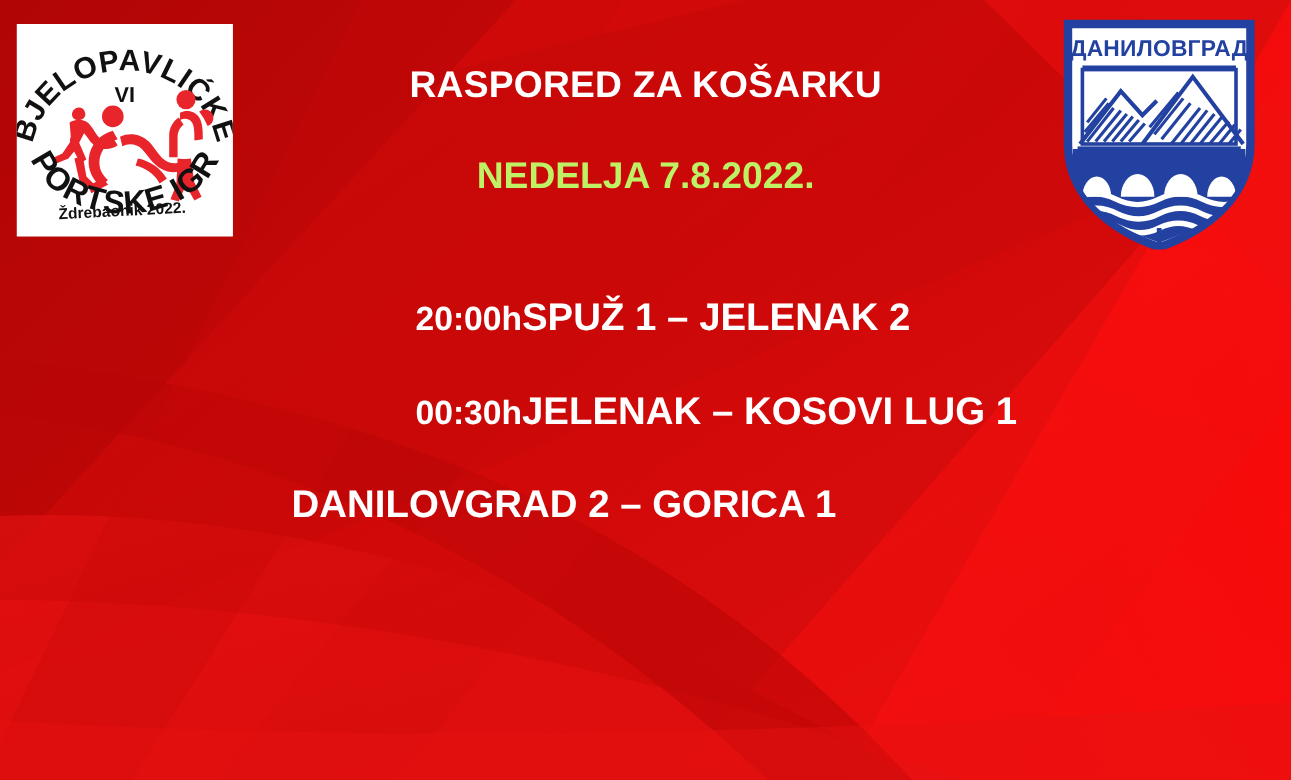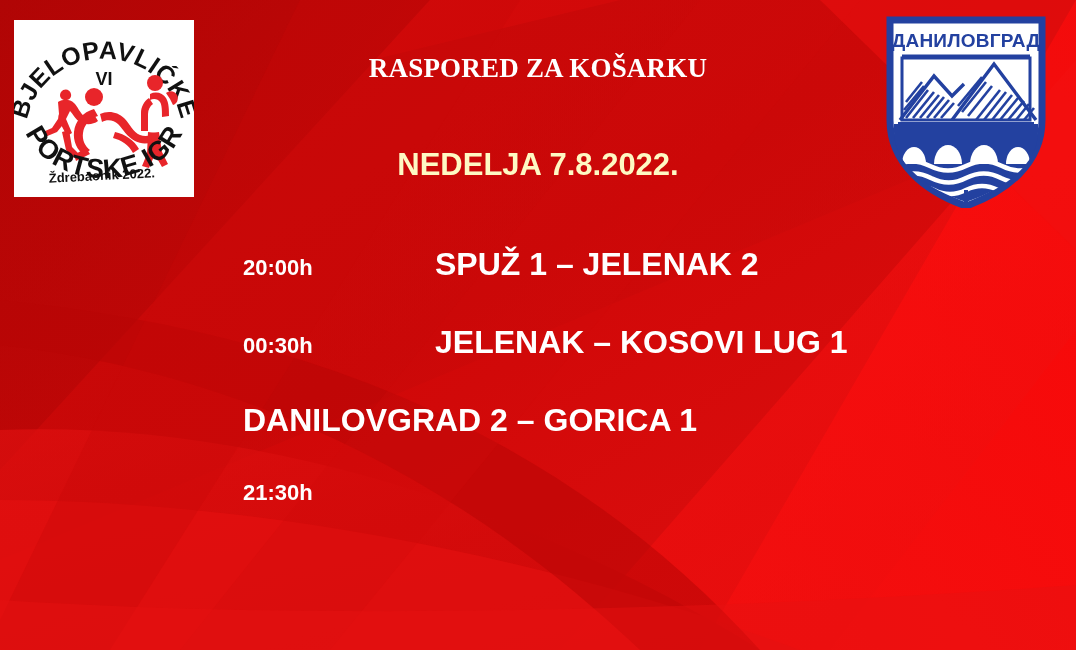--- a/index.html
+++ b/index.html
@@ -47,55 +47,55 @@
   
   .heading-block {
     position: absolute;
     left: 200px;
     top: 54px;
     width: 676px;
     text-align: center;
     z-index: 5;
   }
   #title-main {
-    font-size: 27px;
+    font-size: 31px;
     font-weight: bold;
     color: #ffffff;
     letter-spacing: 0.2px;
     line-height: 1.1;
-    font-family: Liberation Serif, serif;
   }
   #title-sub {
-    margin-top: 64px;
+    margin-top: 42px;
     font-size: 31px;
     font-weight: bold;
-    color: #fef9c3;
+    color: #bef264;
     line-height: 1.1;
   }
 
   
   #schedule {
     position: absolute;
     left: 243px;
     top: 246px;
     width: 700px;
     z-index: 5;
   }
   .sched-row {
     display: flex;
     align-items: baseline;
     height: 78px;
   }
   .sched-time {
     width: 192px;
     flex: 0 0 192px;
-    font-size: 22px;
+    font-size: 28px;
     font-weight: bold;
     color: #ffffff;
     white-space: nowrap;
+    text-align: right;
   }
   .sched-match {
     font-size: 32px;
     font-weight: bold;
     color: #ffffff;
     white-space: nowrap;
   }
 </style>
 </head>
 <body>
@@ -292,18 +292,17 @@
     <div class="sched-row">
       <div class="sched-time">00:30h</div>
       <div class="sched-match">JELENAK – KOSOVI LUG 1</div>
     </div>
 
     <div class="sched-row">
       <div class="sched-match">DANILOVGRAD 2 – GORICA 1</div>
     </div>
 
     <div class="sched-row">
-      <div class="sched-time">21:30h</div>
     </div>
 
   </div>
 
 </div>
 
 </body></html>

